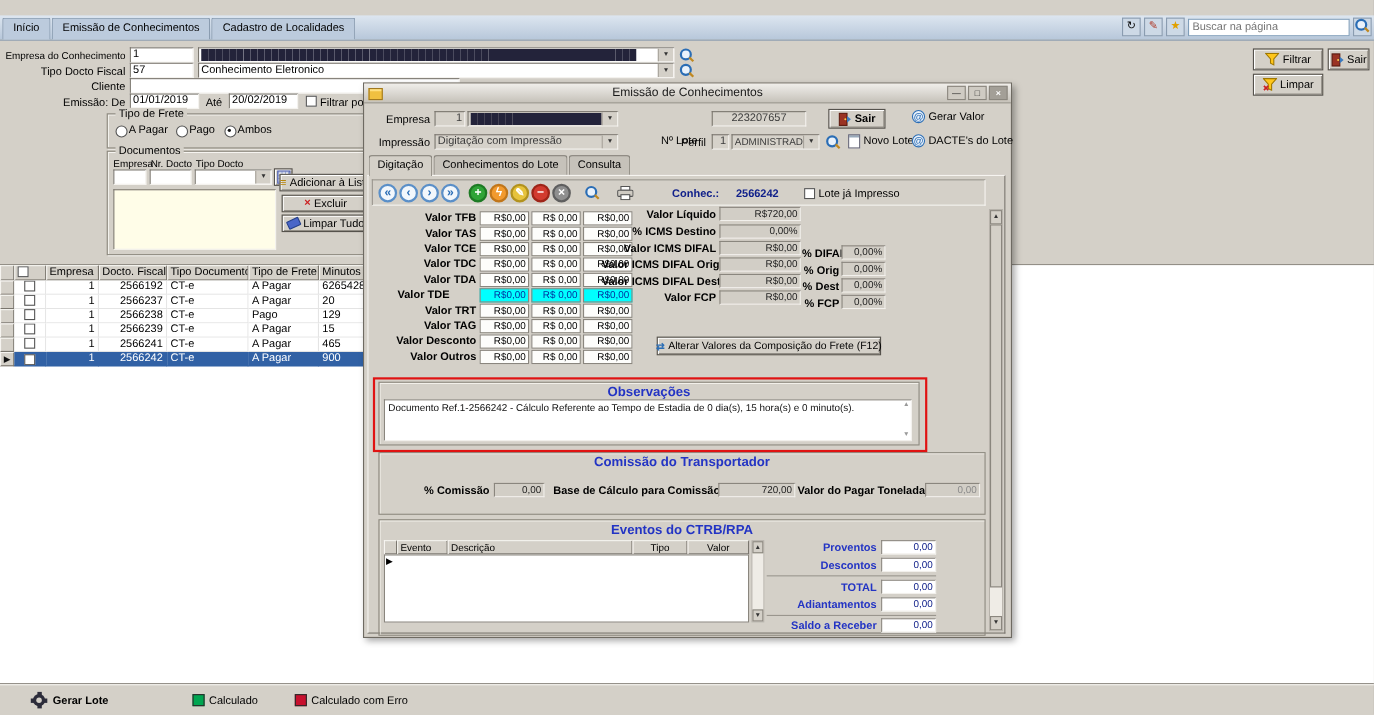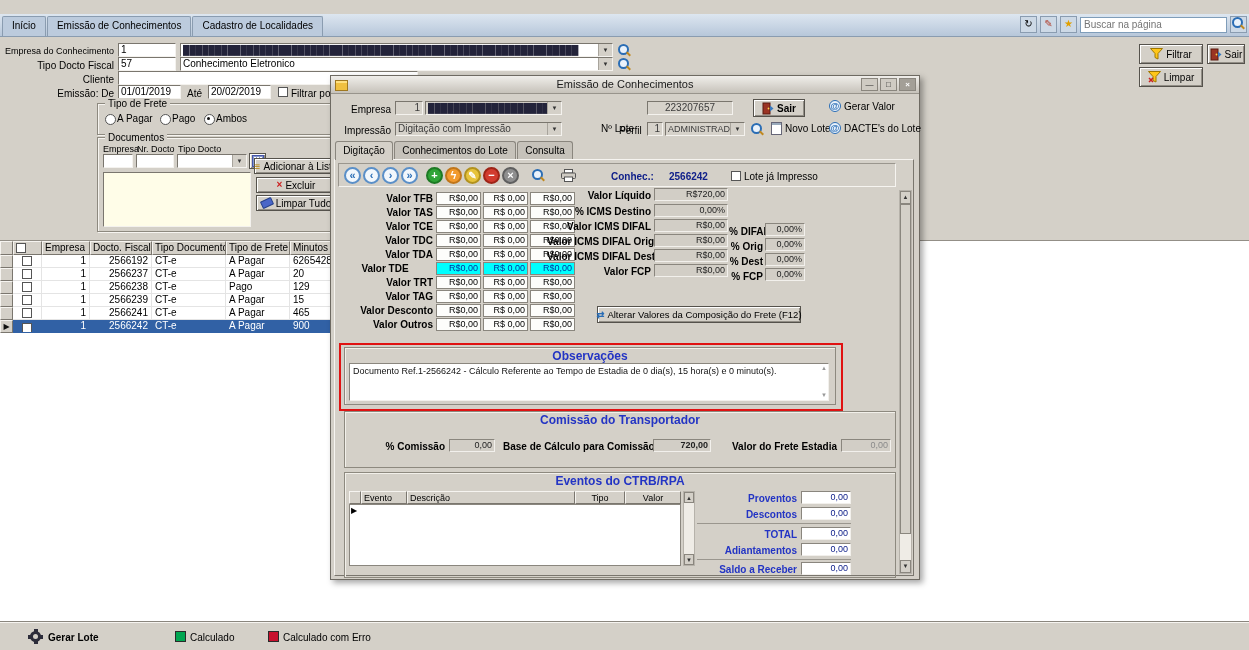--- a/index.html
+++ b/index.html
@@ -428,22 +428,22 @@
         <div class="memo" style="left:4px;top:15px;width:480px;height:38px;">Documento Ref.1-2566242 - Cálculo Referente ao Tempo de Estadia de 0 dia(s), 15 hora(s) e 0 minuto(s).</div>
         <span class="memo-scroll" style="left:476px;top:17px;">▲</span>
         <span class="memo-scroll" style="left:476px;top:44px;">▼</span>
       </div>
 
       <div class="sect" style="left:9px;top:251px;width:550px;height:55px;">
         <div class="sect-title">Comissão do Transportador</div>
         <div class="vlbl" style="left:36px;top:28px;width:64px;">% Comissão</div>
         <div class="rfield" style="left:104px;top:27px;width:46px;">0,00</div>
         <div class="vlbl" style="left:158px;top:28px;width:146px;">Base de Cálculo para Comissão</div>
-        <div class="rfield" style="left:308px;top:27px;width:58px;font-weight:bold;">720,00</div>
-        <div class="vlbl" style="left:380px;top:28px;width:112px;">Valor do Frete Estadia</div>
+        <div class="rfield" style="left:308px;top:27px;width:70px;">720,00</div>
+        <div class="vlbl" style="left:380px;top:28px;width:112px;">Valor do Pagar Tonelada</div>
         <div class="rfield" style="left:496px;top:27px;width:50px;color:#8a8a8a;">0,00</div>
       </div>
 
       <div class="sect" style="left:9px;top:312px;width:550px;height:104px;">
         <div class="sect-title">Eventos do CTRB/RPA</div>
         <div class="gh" style="left:4px;top:18px;width:12px;height:13px;"></div>
         <div class="gh" style="left:16px;top:18px;width:46px;height:13px;font-size:9px;">Evento</div>
         <div class="gh" style="left:62px;top:18px;width:168px;height:13px;font-size:9px;">Descrição</div>
         <div class="gh" style="left:230px;top:18px;width:50px;height:13px;font-size:9px;text-align:center;">Tipo</div>
         <div class="gh" style="left:280px;top:18px;width:56px;height:13px;font-size:9px;text-align:center;">Valor</div>

